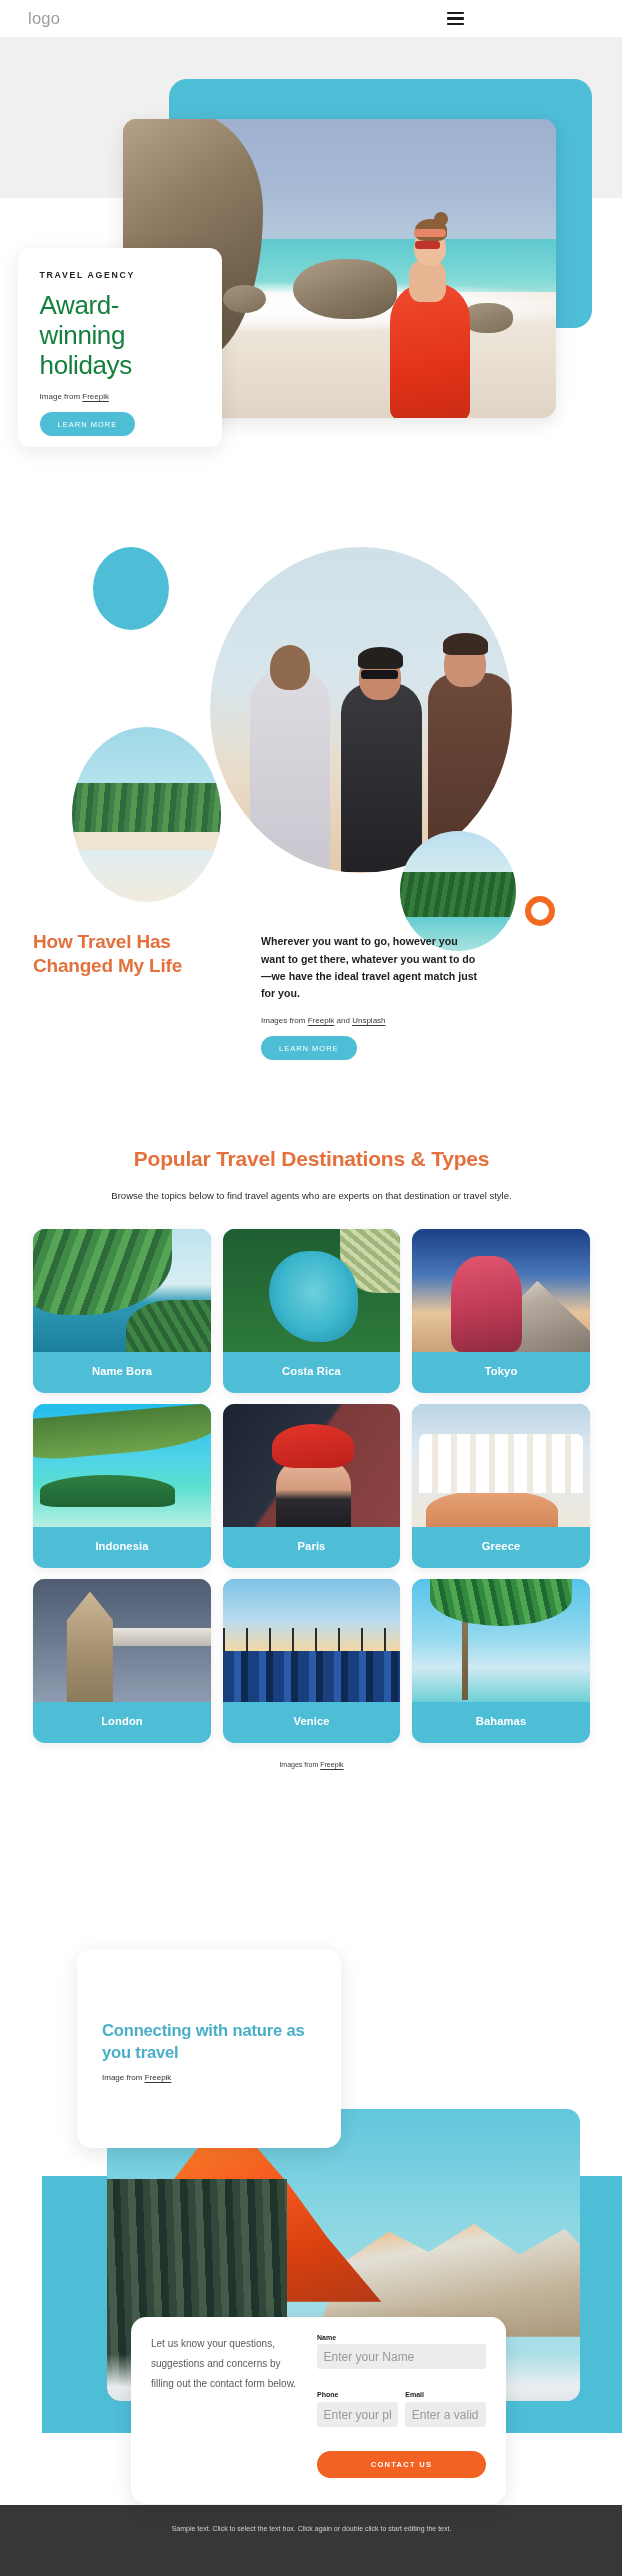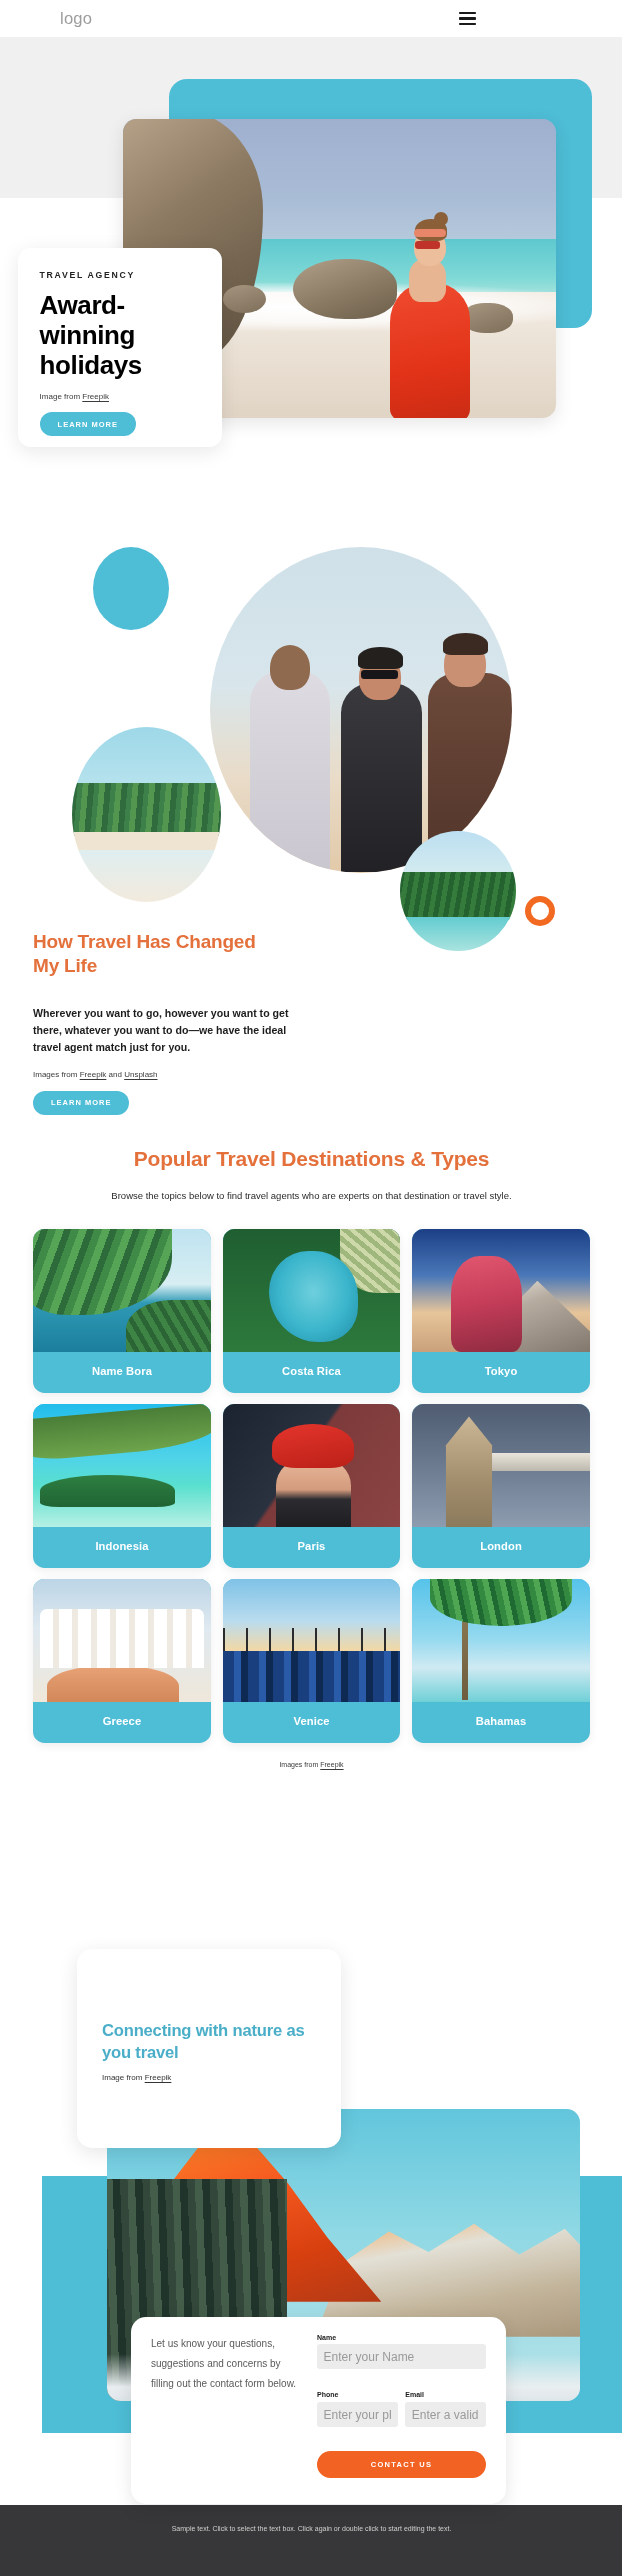--- a/index.html
+++ b/index.html
@@ -15,27 +15,27 @@
     position: relative;
     width: 623px;
     height: 2576px;
     overflow: hidden;
     background: #ffffff;
   }
 
   
   .site-header {
     position: absolute;
-    left: 12px; top: 0;
+    left: 0; top: 0;
     width: 496px; height: 37px;
     background: #ffffff;
     display: flex;
     align-items: center;
     justify-content: space-between;
-    padding: 0 32px 0 48px;
+    padding: 0 32px 0 28px;
     z-index: 40;
   }
   .logo-text {
     font-size: 16.6px;
     color: #9d9d9d;
     letter-spacing: 0.2px;
     font-weight: 400;
   }
   .burger {
     width: 16.6px;
@@ -175,40 +175,40 @@
   .eyebrow {
     font-size: 8.7px;
     font-weight: 700;
     letter-spacing: 1.7px;
     color: #232323;
     margin-bottom: 10px;
   }
   .hero-title {
     font-size: 26px;
     line-height: 1.16;
-    font-weight: 700;
-    color: #000000;
+    font-weight: 400;
+    color: #15803d;
     letter-spacing: -0.4px;
     margin-bottom: 11.6px;
   }
   .img-credit {
     font-size: 8px;
     color: #3b3b3b;
     margin-bottom: 11.6px;
   }
   .img-credit u { text-decoration: underline; text-underline-offset: 1.7px; }
 
   .btn-teal {
     display: inline-flex;
     align-items: center;
     justify-content: center;
     background: #4ebdd6;
     color: #ffffff;
     font-size: 7.5px;
-    font-weight: 700;
+    font-weight: 400;
     letter-spacing: 1px;
     border: none;
     border-radius: 33px;
     padding: 7.5px 18px;
     cursor: pointer;
     font-family: "Liberation Sans", sans-serif;
   }
 
   
   .collage {
@@ -292,21 +292,20 @@
     background: linear-gradient(#63ccd0 0%, #a9e3df 100%); }
 
   
   .how-section {
     position: absolute;
     left: 0; top: 930px;
     width: 513px;
     padding: 0 33px;
     display: flex;
     gap: 23px;
-    flex-direction: column;
   }
   .how-left { width: 249px; }
   .how-title {
     font-size: 19px;
     line-height: 1.28;
     font-weight: 700;
     color: #e4703b;
     letter-spacing: -0.2px;
   }
   .how-right { width: 266px; padding-top: 3.3px; }
@@ -709,29 +708,29 @@
           <span class="dest-label">Indonesia</span>
         </div>
         <div class="dest-card">
           <div class="dest-img">
             <div class="sc sc-paris"></div>
           </div>
           <span class="dest-label">Paris</span>
         </div>
         <div class="dest-card">
           <div class="dest-img">
+            <div class="sc sc-greece"></div>
+          </div>
+          <span class="dest-label">Greece</span>
+        </div>
+        <div class="dest-card">
+          <div class="dest-img">
             <div class="sc sc-london"></div>
           </div>
           <span class="dest-label">London</span>
-        </div>
-        <div class="dest-card">
-          <div class="dest-img">
-            <div class="sc sc-greece"></div>
-          </div>
-          <span class="dest-label">Greece</span>
         </div>
         <div class="dest-card">
           <div class="dest-img">
             <div class="sc sc-venice"></div>
           </div>
           <span class="dest-label">Venice</span>
         </div>
         <div class="dest-card">
           <div class="dest-img">
             <div class="sc sc-bahamas"></div>

